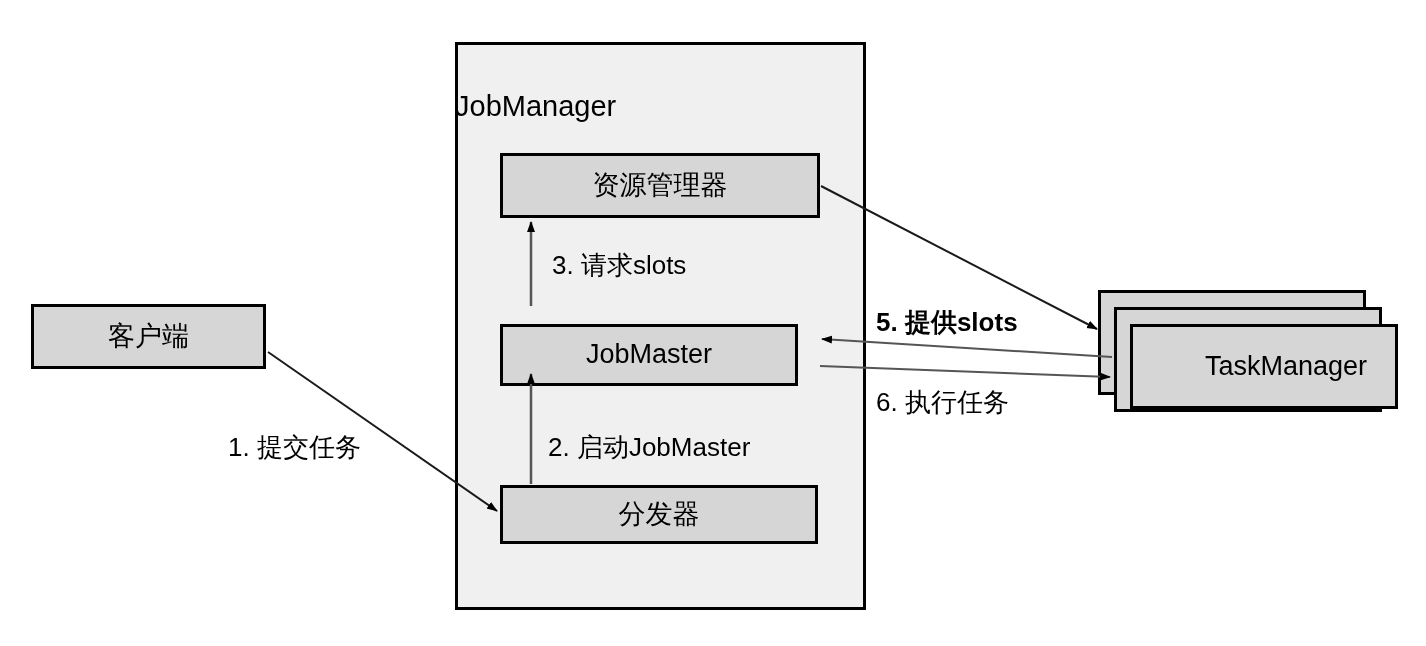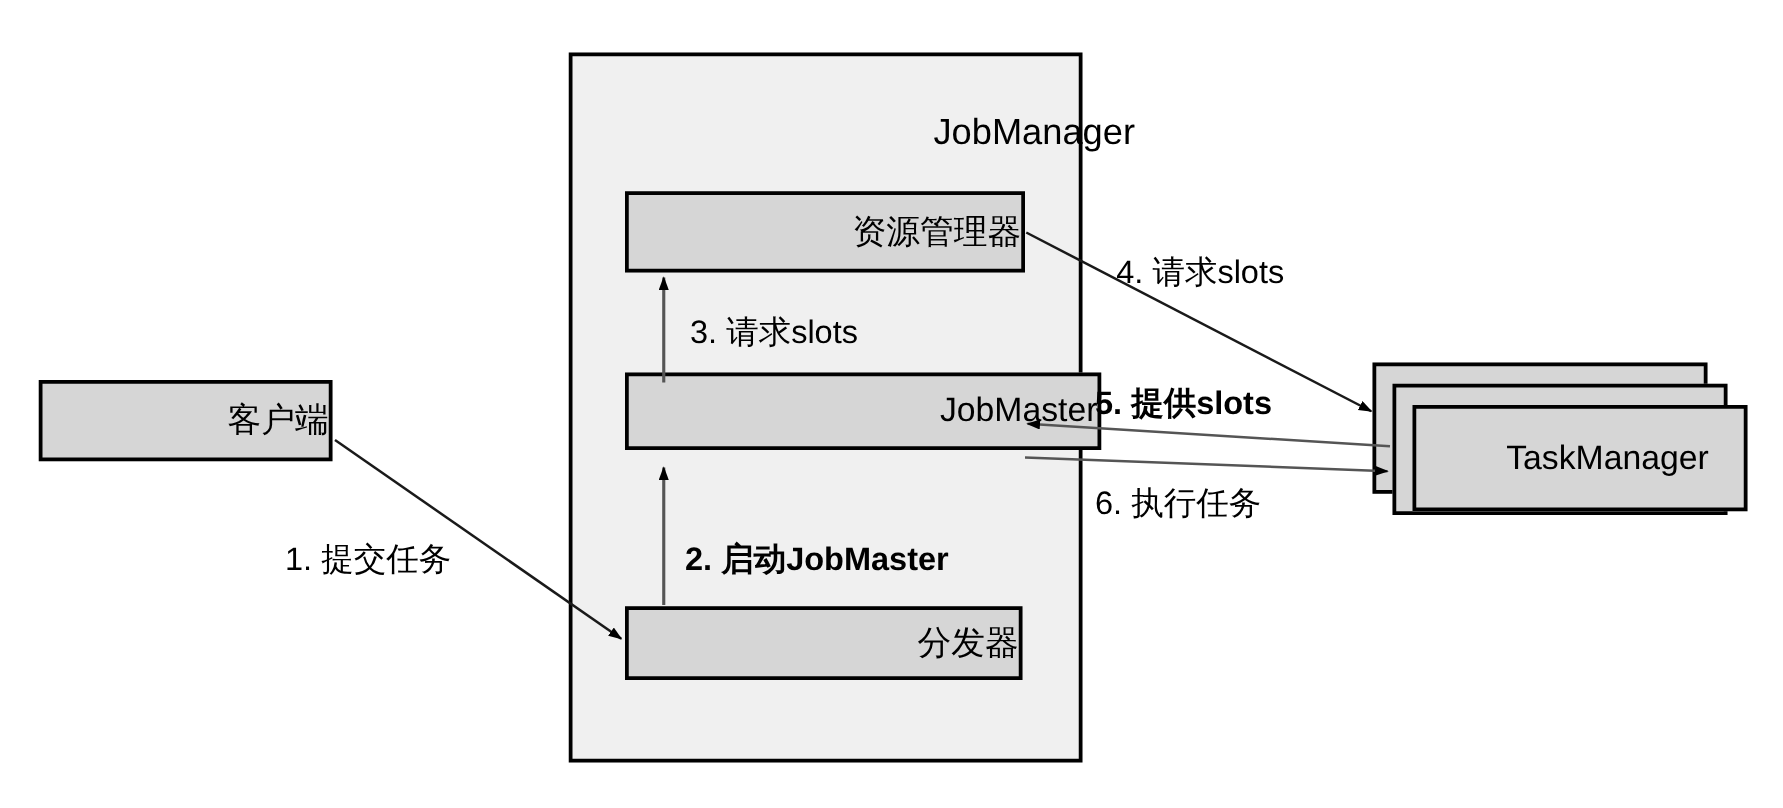--- a/index.html
+++ b/index.html
@@ -14,21 +14,21 @@
     background:#ffffff;
     overflow:hidden;
   }
   .node{
     position:absolute;
     box-sizing:border-box;
     background:#d6d6d6;
     border:3px solid #000000;
     display:flex;
     align-items:center;
-    justify-content:flex-end;
+    justify-content:center;
     text-align:center;
     line-height:1.15;
   }
   .node-label{
     font-size:27px;
     color:#000;
     white-space:nowrap;
   }
   #jobmanager-container{
     position:absolute;
@@ -38,27 +38,26 @@
     height:568px;
     box-sizing:border-box;
     background:#f0f0f0;
     border:3px solid #000000;
   }
   #jobmanager-title{
     position:absolute;
     left:455px;
     top:90px;
     width:411px;
-    text-align:right;
+    text-align:left;
     font-size:29px;
     color:#000;
-    padding-left:42px;
   }
   #node-resourcemanager{ left:500px; top:153px; width:320px; height:65px; }
-  #node-jobmaster{ left:500px; top:298px; width:381px; height:62px; }
+  #node-jobmaster{ left:500px; top:324px; width:298px; height:62px; }
   #node-dispatcher{ left:500px; top:485px; width:318px; height:59px; }
   #node-client{ left:31px; top:304px; width:235px; height:65px; }
 
   .tm-box{
     position:absolute;
     box-sizing:border-box;
     background:#d6d6d6;
     border:3px solid #000000;
     padding-left:44px;
   }
@@ -67,21 +66,21 @@
   #tm-front{left:1130px; top:324px; width:268px; height:85px;
             display:flex; align-items:center; justify-content:center; }
 
   .edge-label{
     position:absolute;
     font-size:26px;
     color:#000;
     white-space:nowrap;
   }
   #label-1{ left:228px; top:430px; }
-  #label-2{ left:548px; top:430px;font-weight:bold; }
+  #label-2{ left:548px; top:430px; }
   #label-3{ left:552px; top:248px; }
   #label-4{ left:893px; top:200px; }
   #label-5{ left:876px; top:305px;font-weight:bold; }
   #label-6{ left:876px; top:385px; }
 
   svg#edges{
     position:absolute;
     left:0; top:0;
     width:1426px;
     height:646px;
@@ -134,17 +133,16 @@
     <line x1="821" y1="186" x2="1097" y2="329" stroke="#1a1a1a" stroke-width="2" marker-end="url(#arrow-solid)"></line>
 
     <line x1="1112" y1="357" x2="822" y2="339" stroke="#555555" stroke-width="2" marker-end="url(#arrow-solid)"></line>
 
     <line x1="820" y1="366" x2="1110" y2="377" stroke="#555555" stroke-width="2" marker-end="url(#arrow-solid)"></line>
   </svg>
 
   <div class="edge-label" id="label-1">1. 提交任务</div>
   <div class="edge-label" id="label-2">2. 启动JobMaster</div>
   <div class="edge-label" id="label-3">3. 请求slots</div>
-  <div class="edge-label" id="label-4">4. 请求slots</div>
   <div class="edge-label" id="label-5">5. 提供slots</div>
   <div class="edge-label" id="label-6">6. 执行任务</div>
 
 </div>
 
 </body></html>

